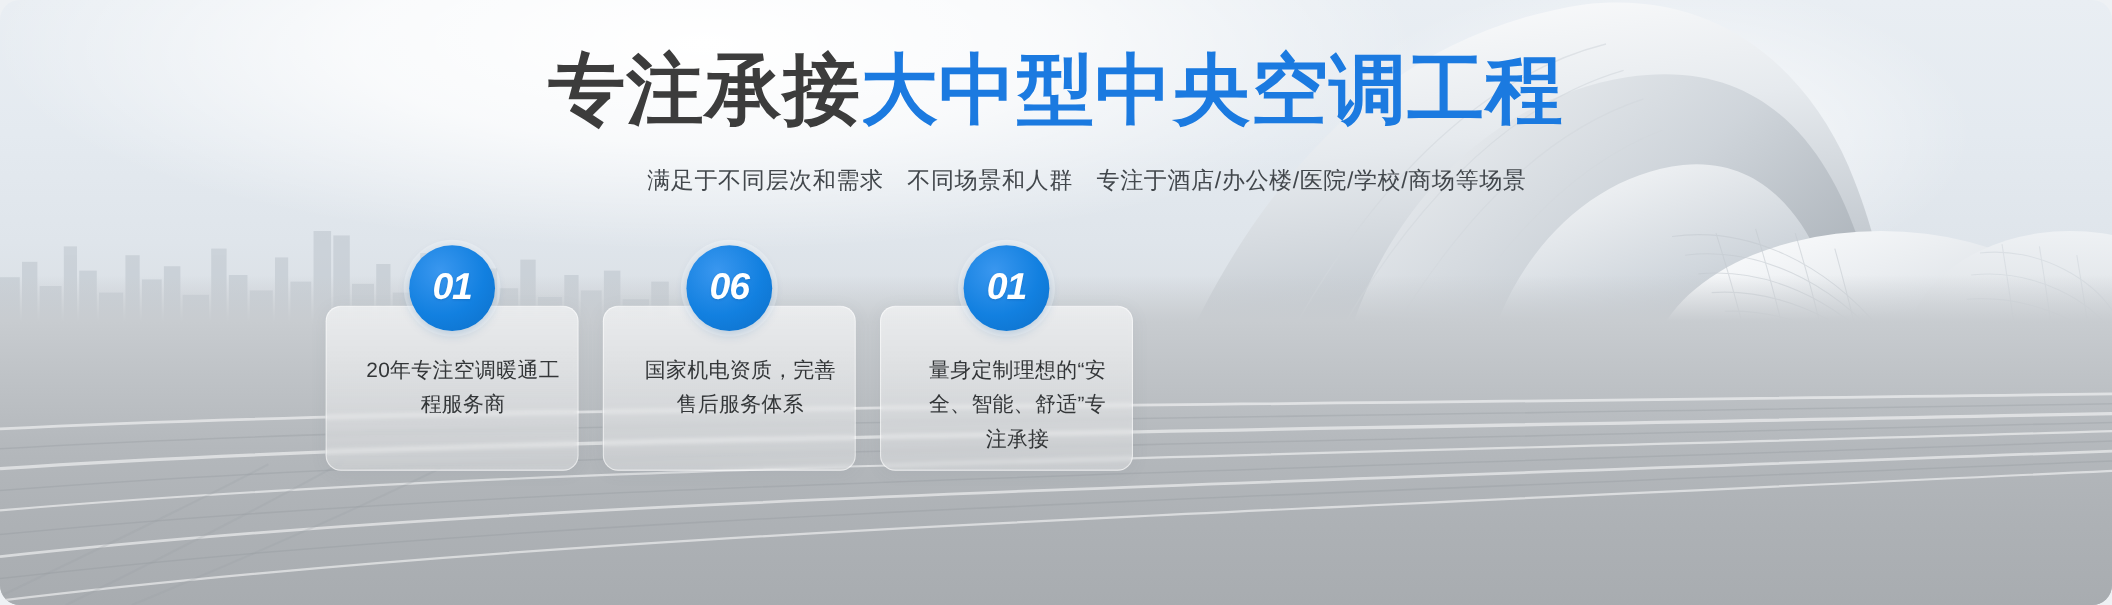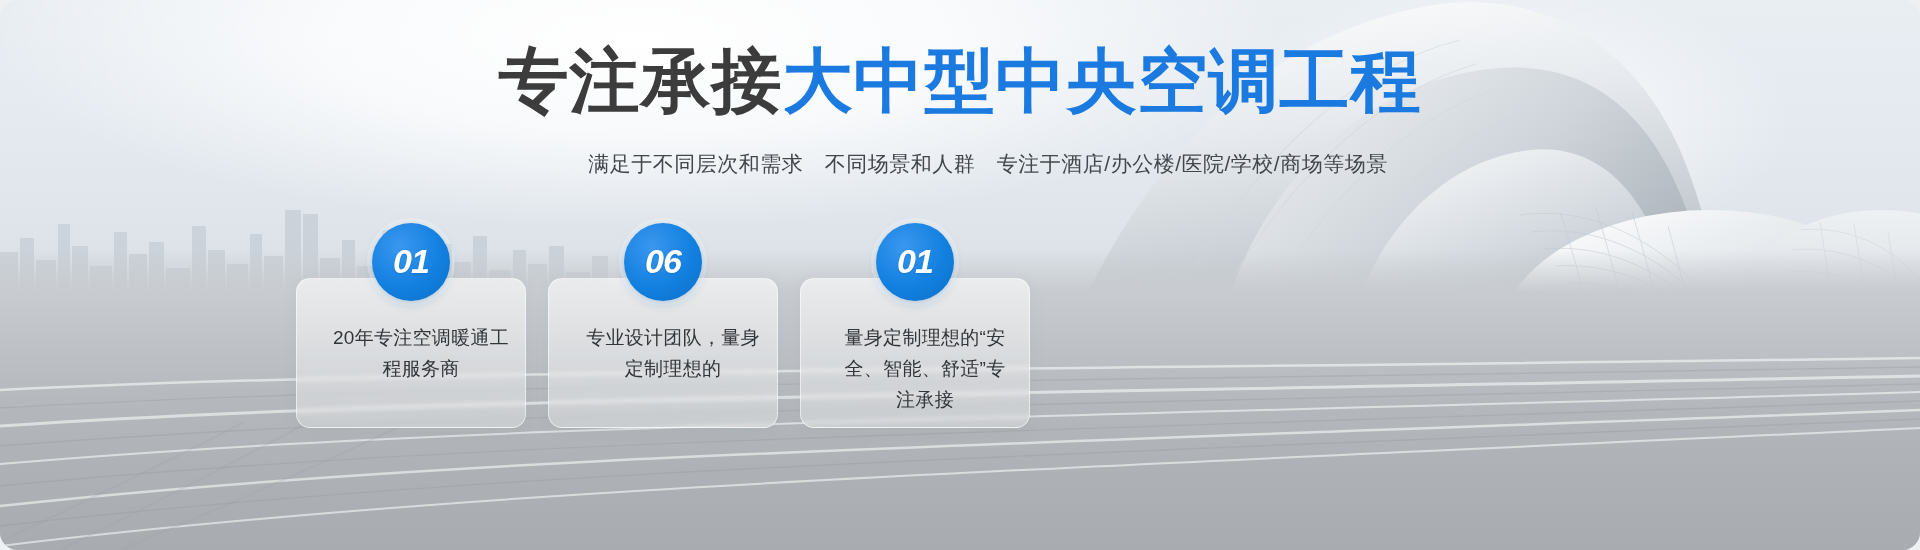--- a/index.html
+++ b/index.html
@@ -223,21 +223,21 @@
       <div class="badge">
         <span>01</span>
       </div>
       <div class="card-text">20年专注空调暖通工程服务商</div>
     </div>
 
     <div class="card">
       <div class="badge">
         <span>06</span>
       </div>
-      <div class="card-text">专业设计团队，量身定制理想的</div>
+      <div class="card-text">国家机电资质，完善售后服务体系</div>
     </div>
 
 
     <div class="card">
       <div class="badge">
         <span>01</span>
       </div>
       <div class="card-text">量身定制理想的“安全、智能、舒适”专注承接</div>
     </div>
 

